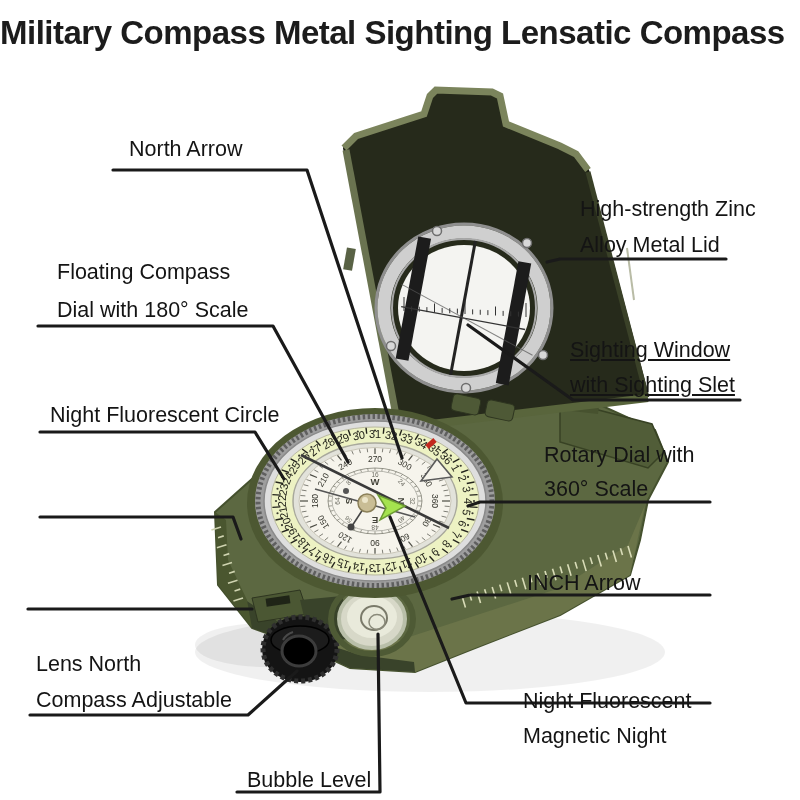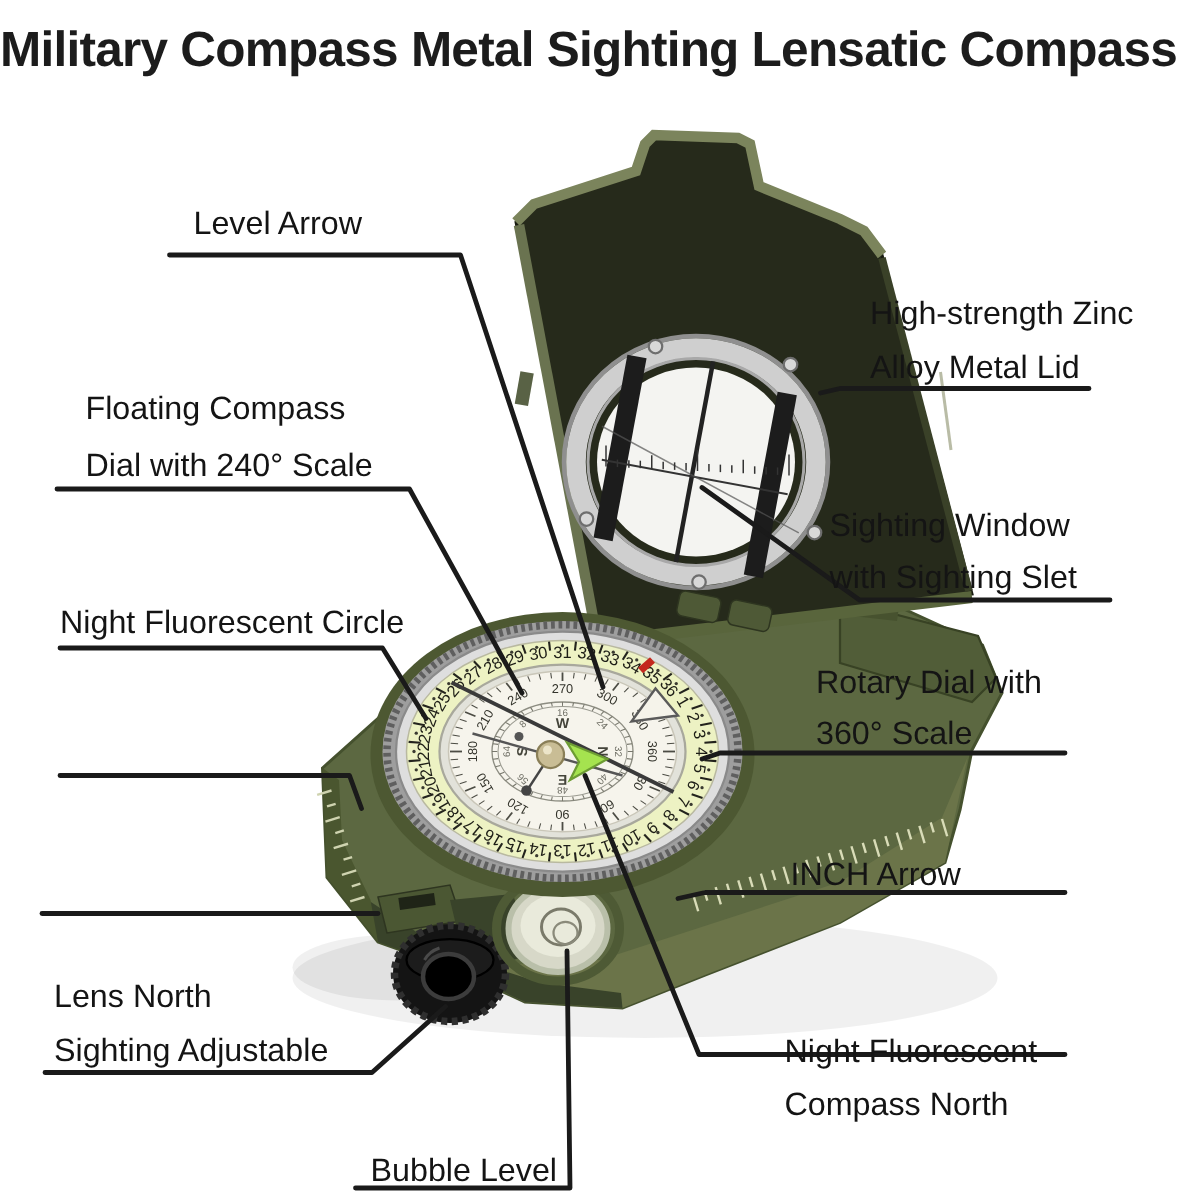--- a/index.html
+++ b/index.html
@@ -422,60 +422,60 @@
       <path class="ptr" d="M468 325 L573 400 L740 400"></path>
       <path class="ptr" d="M468 506 L480 502 L710 502"></path>
       <path class="ptr" d="M452 599 L470 595 L710 595"></path>
       <path class="ptr" d="M390 517 L466 703 L710 703"></path>
     </g>
   </svg>
 
   <div id="title">Military Compass Metal Sighting Lensatic Compass</div>
 
   <div class="lbl" style="left:129px;top:131px;">
-    <span>Level Arrow</span>
+    <span>North Arrow</span>
   </div>
 
   <div class="lbl" style="left:57px;top:253px;line-height:38px;">
     <span>Floating Compass</span>
-    <span>Dial with 240° Scale</span>
-  </div>
-
-  <div class="lbl" style="left:40px;top:397px;">
+    <span>Dial with 180° Scale</span>
+  </div>
+
+  <div class="lbl" style="left:50px;top:397px;">
     <span>Night Fluorescent Circle</span>
   </div>
 
 
 
   <div class="lbl" style="left:36px;top:646px;">
     <span>Lens North</span>
-    <span>Sighting Adjustable</span>
+    <span>Compass Adjustable</span>
   </div>
 
   <div class="lbl" style="left:580px;top:191px;">
     <span>High-strength Zinc</span>
     <span>Alloy Metal Lid</span>
   </div>
 
   <div class="lbl" style="left:247px;top:762px;">
     <span>Bubble Level</span>
   </div>
 
-  <div class="lbl" style="left:553px;top:333px;line-height:35px;">
+  <div class="lbl" style="left:570px;top:333px;line-height:35px;text-decoration:underline;">
     <span>Sighting Window</span>
     <span>with Sighting Slet</span>
   </div>
 
   <div class="lbl" style="left:544px;top:438px;line-height:34px;">
     <span>Rotary Dial with</span>
     <span>360° Scale</span>
   </div>
 
   <div class="lbl" style="left:527px;top:565px;">
     <span>INCH Arrow</span>
   </div>
 
   <div class="lbl" style="left:523px;top:637px;line-height:35px;margin-top:47px;">
     <span>Night Fluorescent</span>
-    <span>Compass North</span>
+    <span>Magnetic Night</span>
   </div>
 
 </div>
 
 </body></html>

